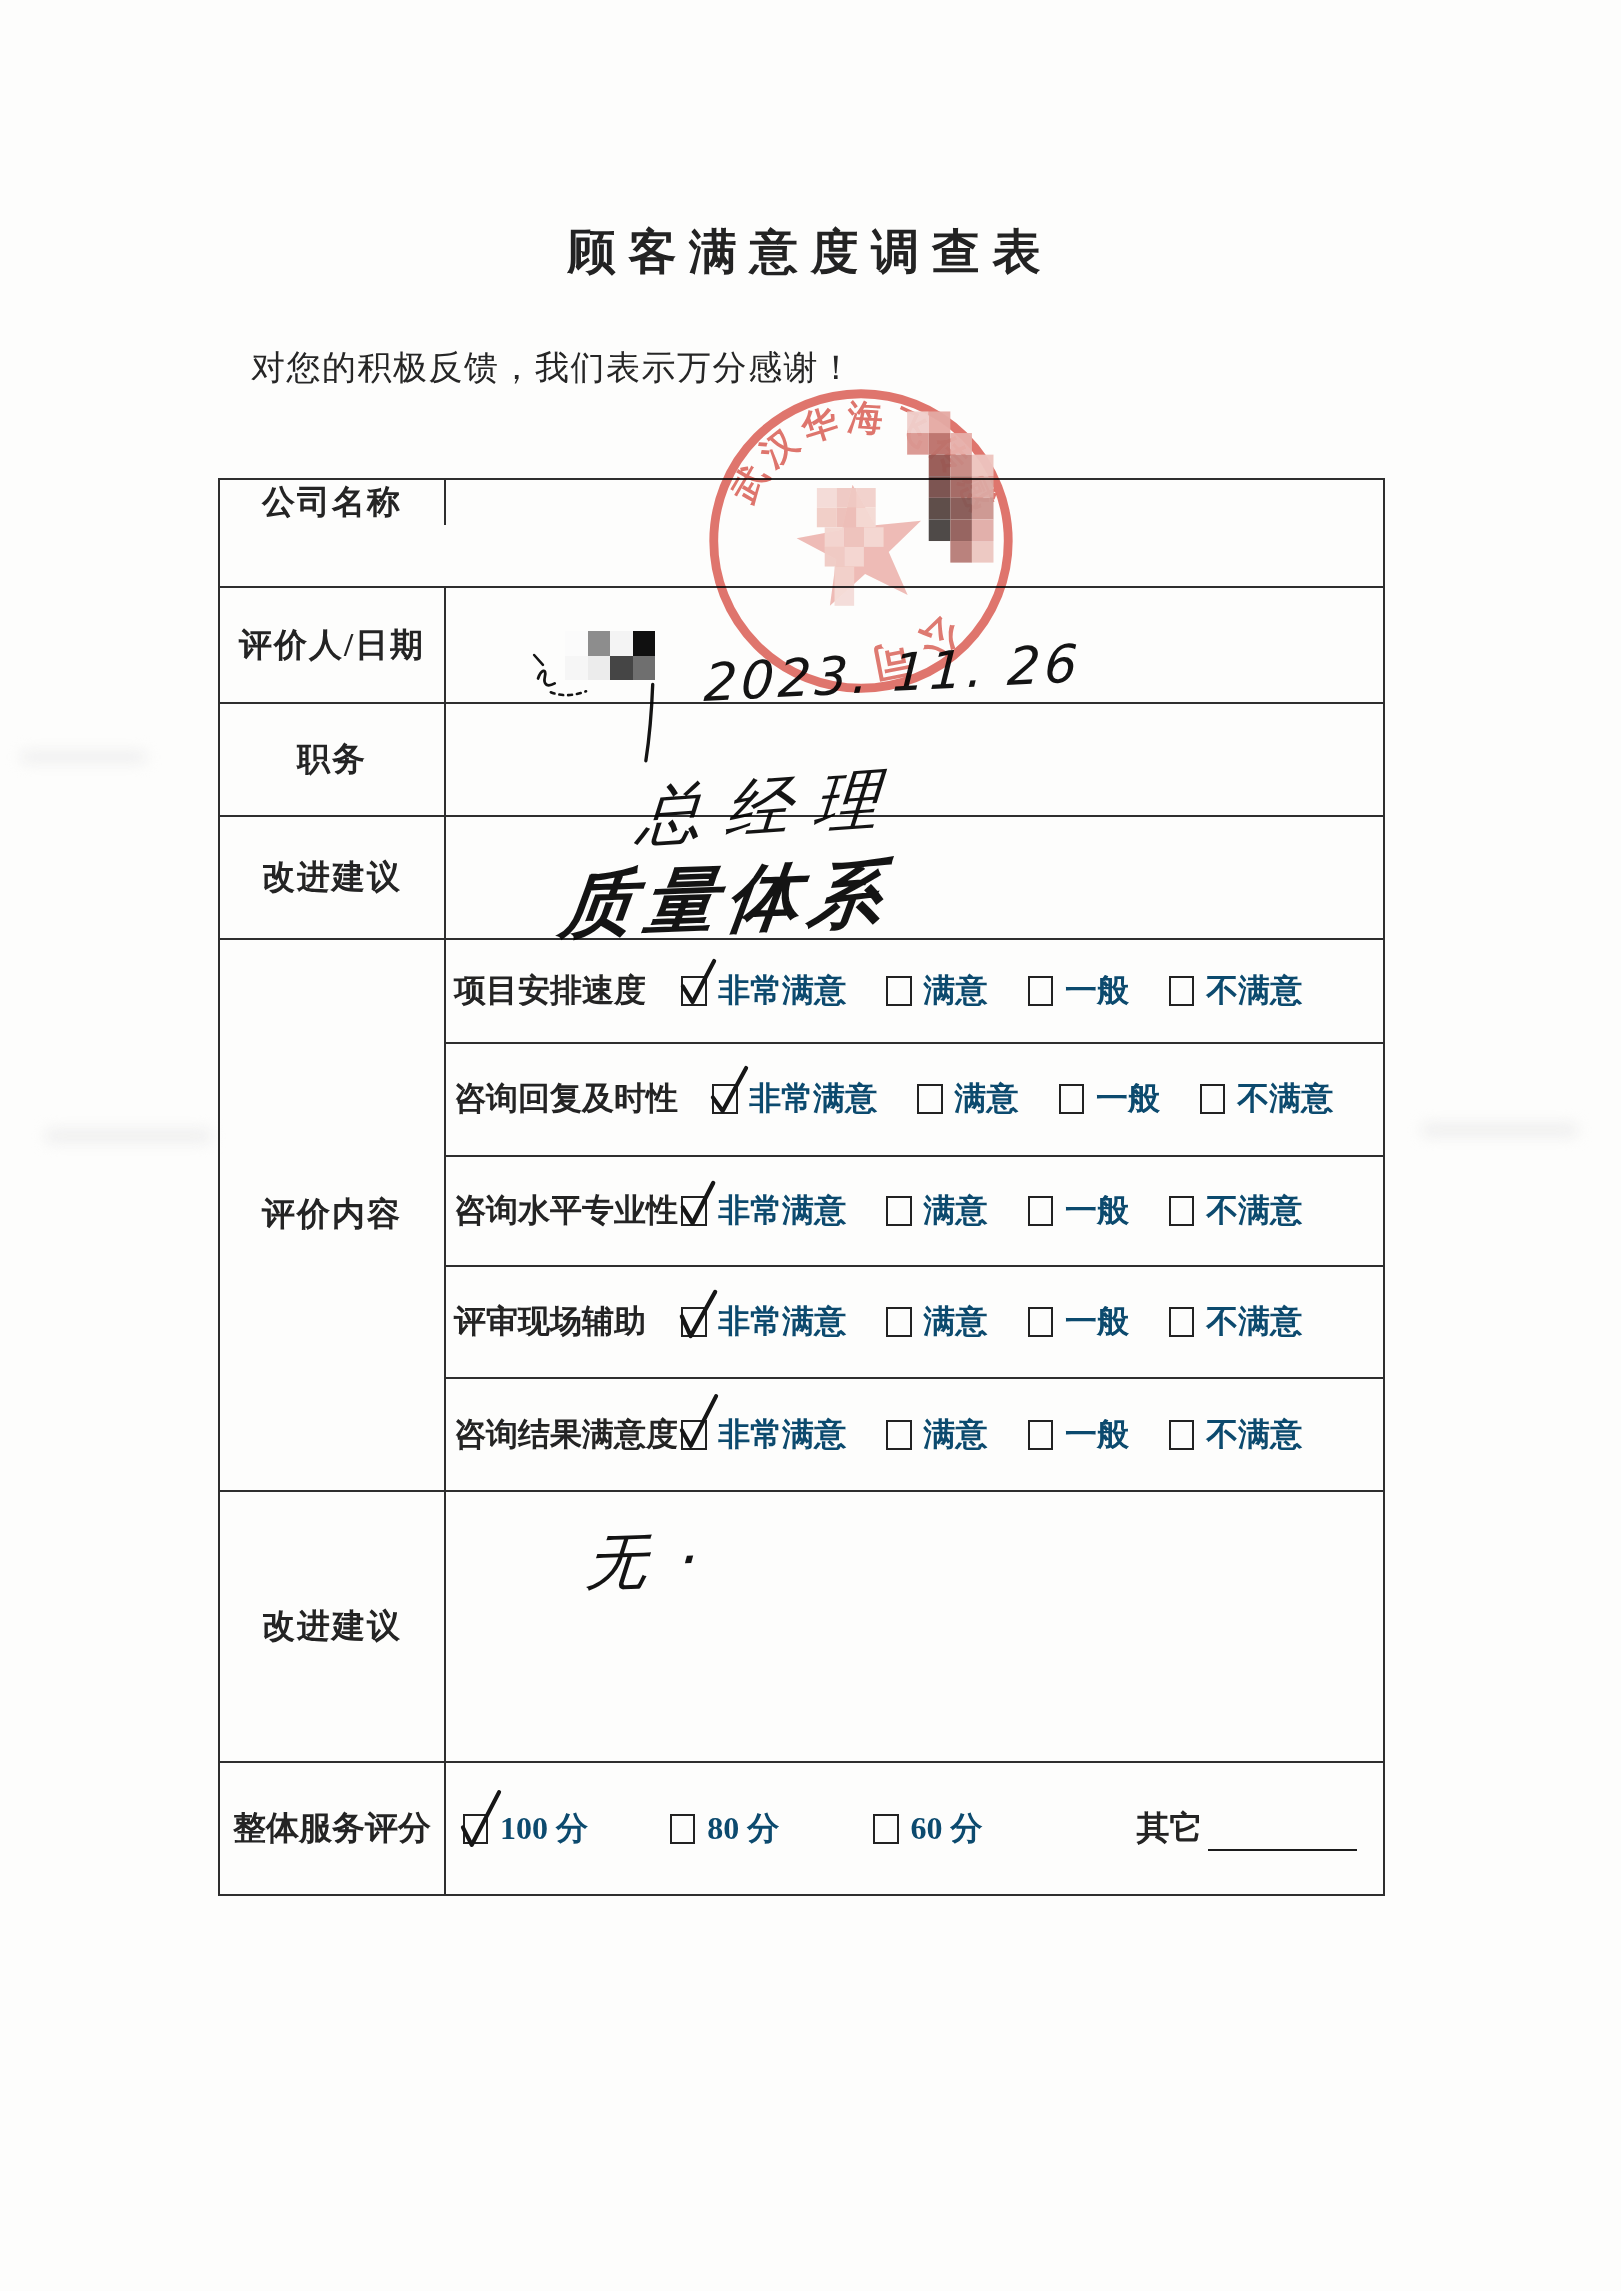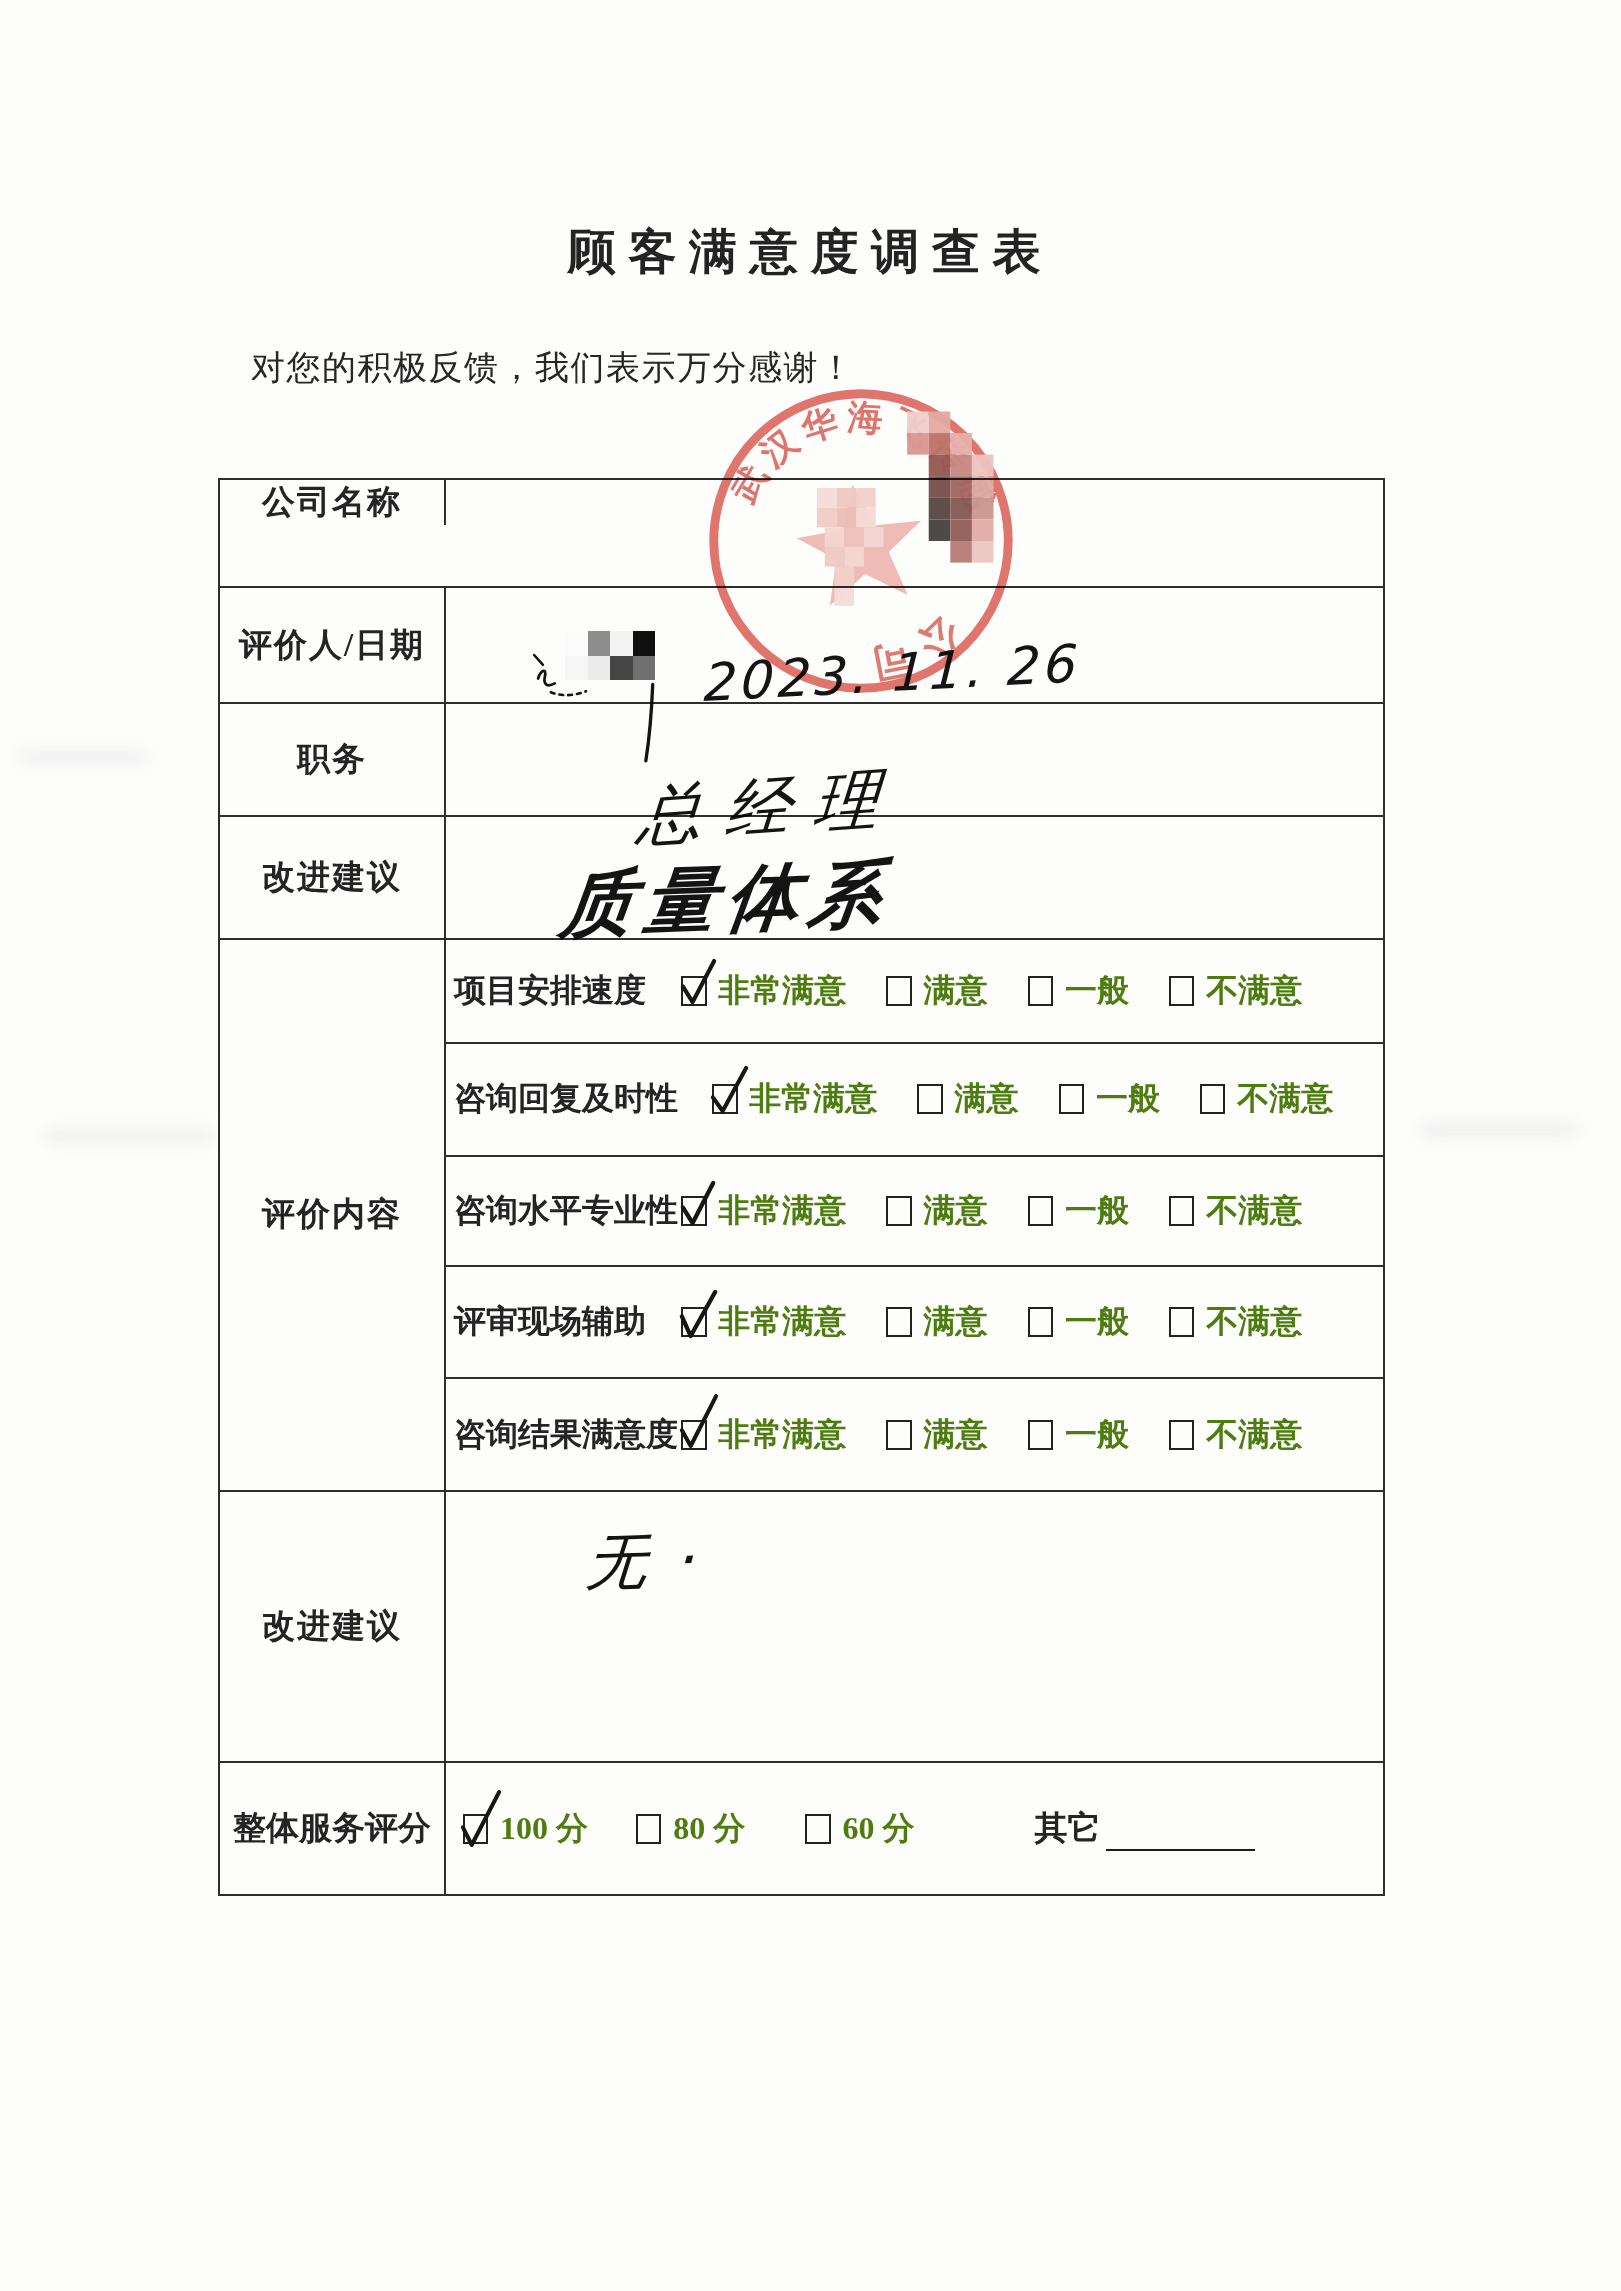--- a/index.html
+++ b/index.html
@@ -30,24 +30,24 @@
   .r-overall { height:133px; }
 
   .subrows { flex:1; display:flex; flex-direction:column; }
   .subrow { display:flex; align-items:center; border-top:2px solid #2e2e2e; padding-left:8px; }
   .subrow:first-child { border-top:none; }
   .sr1{height:102px;} .sr2{height:113px;gap:31px;} .sr3{height:111px;} .sr4{height:112px;} .sr5{height:113px;}
   .itemlabel { width:227px; font-size:32px; font-weight:600; color:#242424; flex-shrink:0; }
   .optrow { display:flex; align-items:center; }
   .opt { display:flex; align-items:center; margin-right:40px; }
   .cbx { width:25.5px; height:30px; border:2.9px solid #222; position:relative; flex-shrink:0; background:transparent; }
-  .optlabel { font-size:32px; font-weight:600; color:#4d7c0f; margin-left:11.8px; white-space:nowrap; }
+  .optlabel { font-size:32px; font-weight:600; color:#0c4a6e; margin-left:11.8px; white-space:nowrap; }
   .handcheck { position:absolute; left:-6.9px; top:-22.5px; width:45px; height:55px; pointer-events:none; }
 
-  .overallwrap { display:flex; align-items:center; padding-left:16.7px; flex:1; }
+  .overallwrap { display:flex; align-items:center; padding-left:16.7px; flex:1;gap:34px; }
   .overallwrap .opt100 { margin-right:48px; }
   .overallwrap .opt80  { margin-right:60px; }
   .overallwrap .opt60  { margin-right:120px; }
   .otherwrap { display:flex; align-items:flex-end; }
   .otherlabel { font-size:33px; font-weight:600; color:#242424; }
   .blankline { display:inline-block; width:149px; border-bottom:2.9px solid #1c1c1c; height:37px; margin-left:5.9px; }
 
   
   .stamp { position:absolute; left:701px; top:382px; width:320px; height:320px;
            mix-blend-mode:multiply; opacity:.92; }

